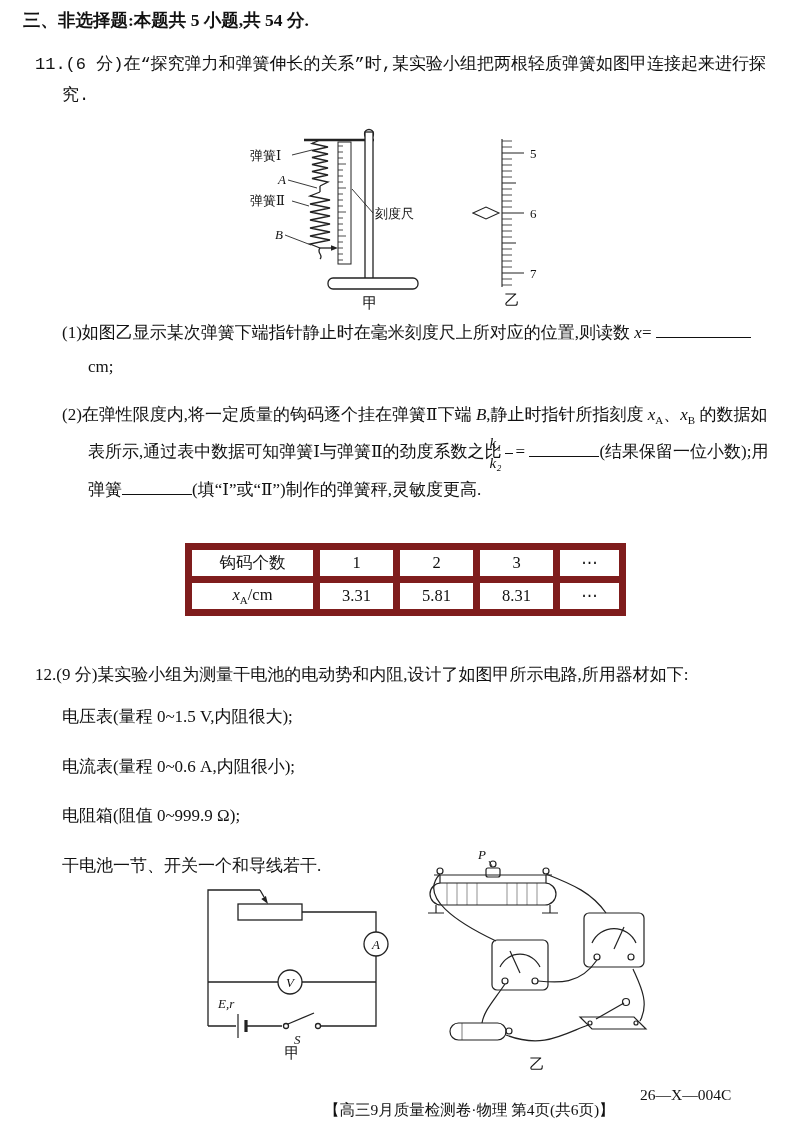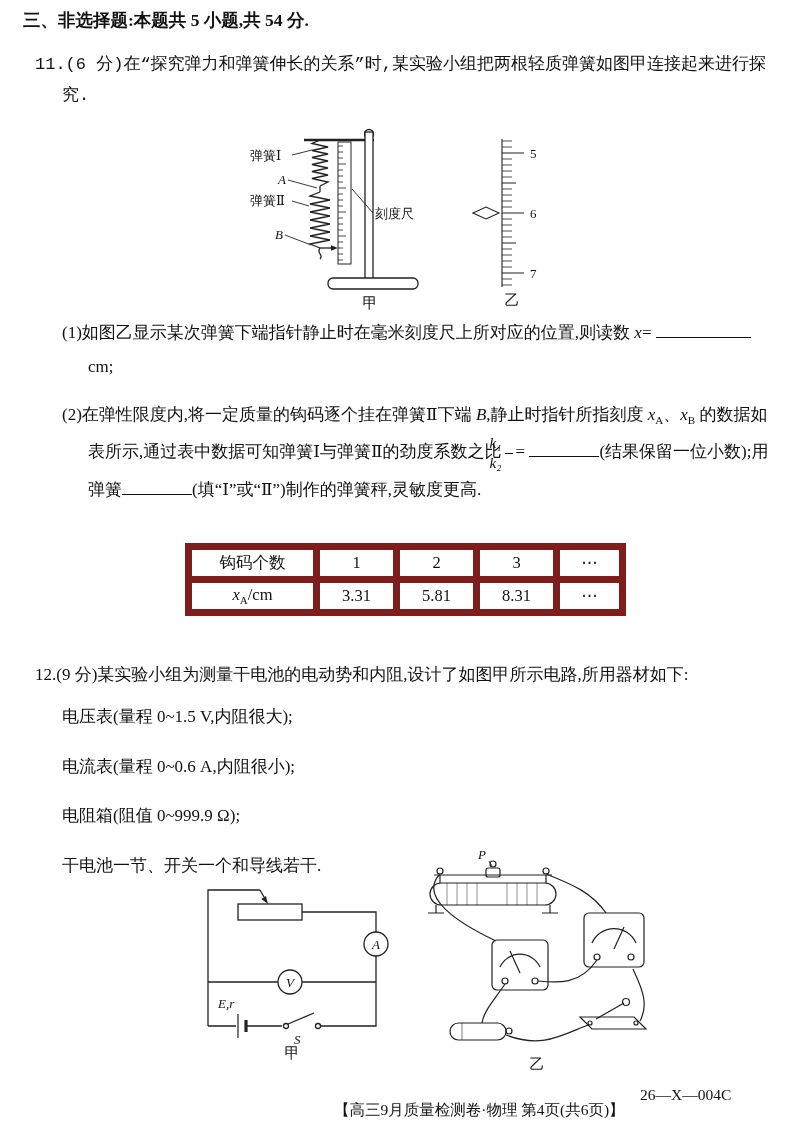--- a/index.html
+++ b/index.html
@@ -22,21 +22,21 @@
   #q11-table { position:absolute; top:543px; left:185px; border-collapse:collapse; text-align:center; font-size:16.5px; }
   #q11-table td { border:7px solid #7f1d1d; height:33px; padding:0 6px; }
   #q11-table td.c0 { width:128px; }
   #q11-table td.c1, #q11-table td.c2, #q11-table td.c3 { width:80px; }
   #q11-table td.c4 { width:66px; }
   #q12-intro { position:absolute; top:660px; left:35px; right:26px; }
   #q12-equip { position:absolute; top:702px; left:62px; right:26px; }
   #q12-equip .par { margin-bottom:19px; }
   #fig12-jia { position:absolute; top:878px; left:180px; }
   #fig12-yi  { position:absolute; top:845px; left:392px; }
-  #footer-title { position:absolute; top:1100px; left:334px; font-size:15.5px;text-align:center; }
+  #footer-title { position:absolute; top:1100px; left:324px; font-size:15.5px;text-align:center; }
   #footer-code  { position:absolute; top:1086px; left:640px; font-size:15.5px; }
   .it { font-style:italic; }
   sub { font-size:11px; }
   .blank { display:inline-block; border-bottom:1px solid #111; height:15px; vertical-align:baseline; }
   .w95 { width:95px; } .w70 { width:70px; }
   .frac { display:inline-block; vertical-align:middle; text-align:center; line-height:1.1; font-size:15px; margin:0 3px; font-style:italic; }
   .frac .fnum { display:block; border-bottom:1px solid #111; padding:0 4px 1px; }
   .frac .fden { display:block; padding-top:1px; }
 </style>
 </head>

